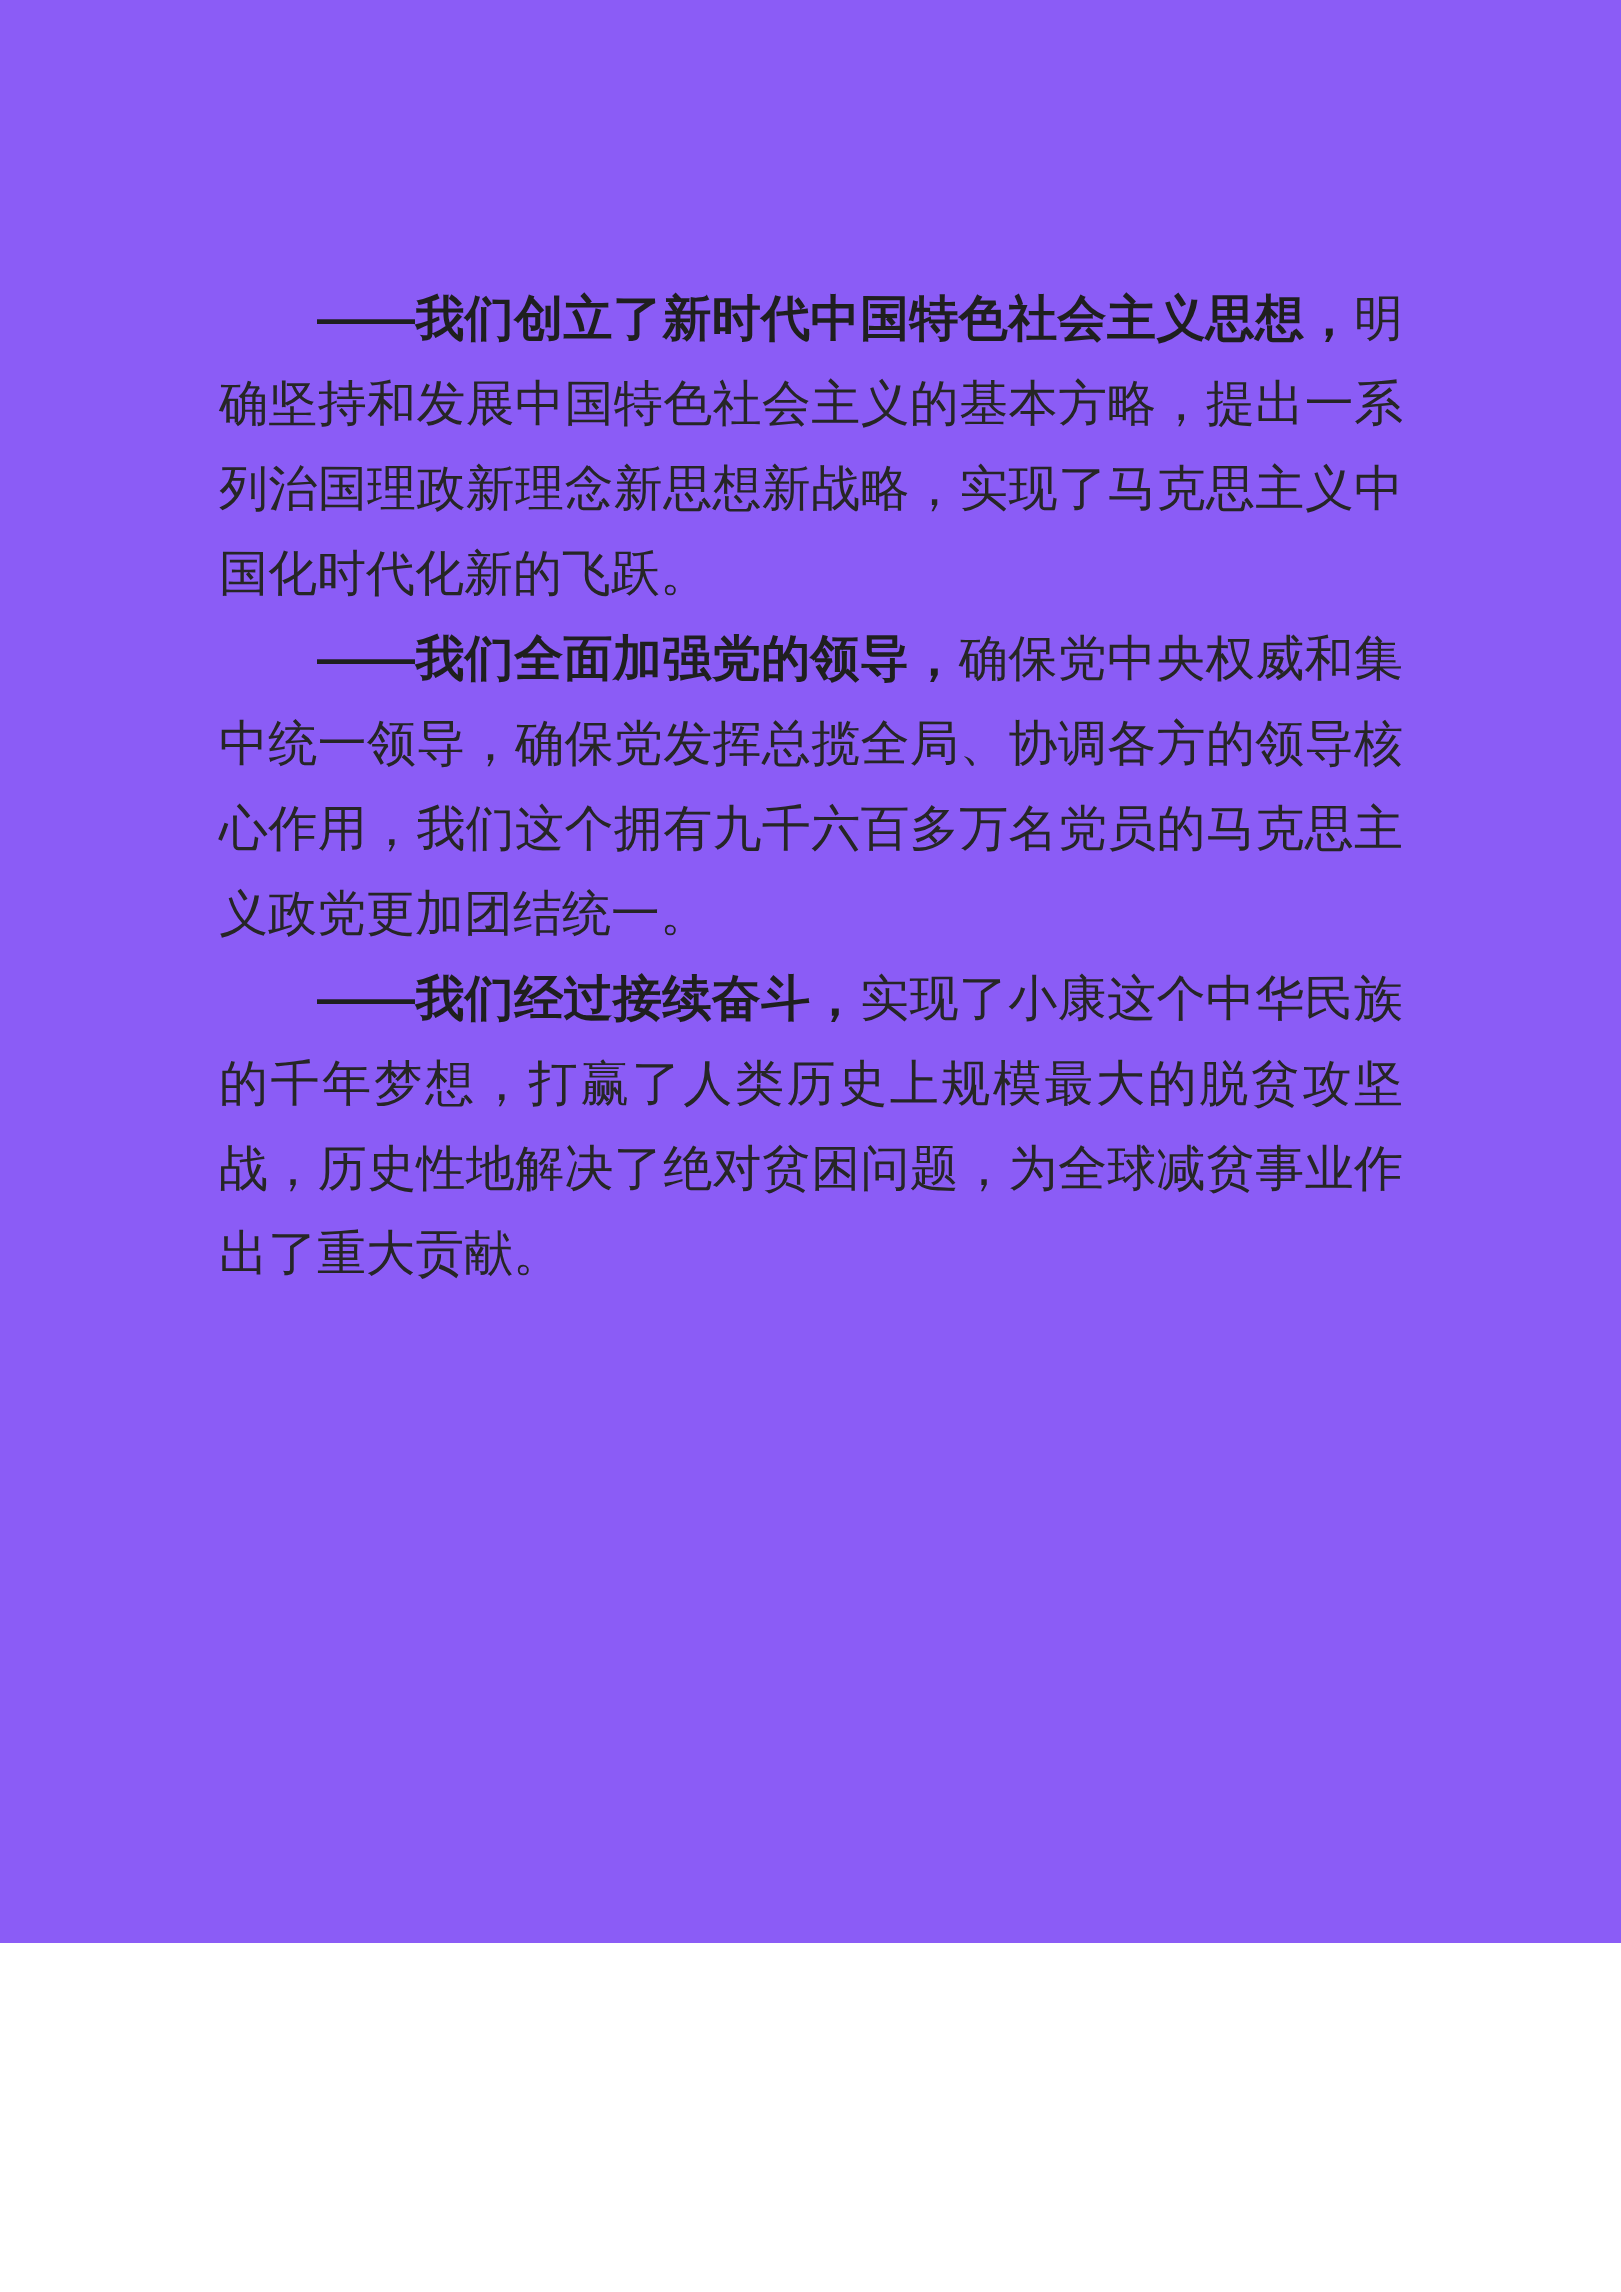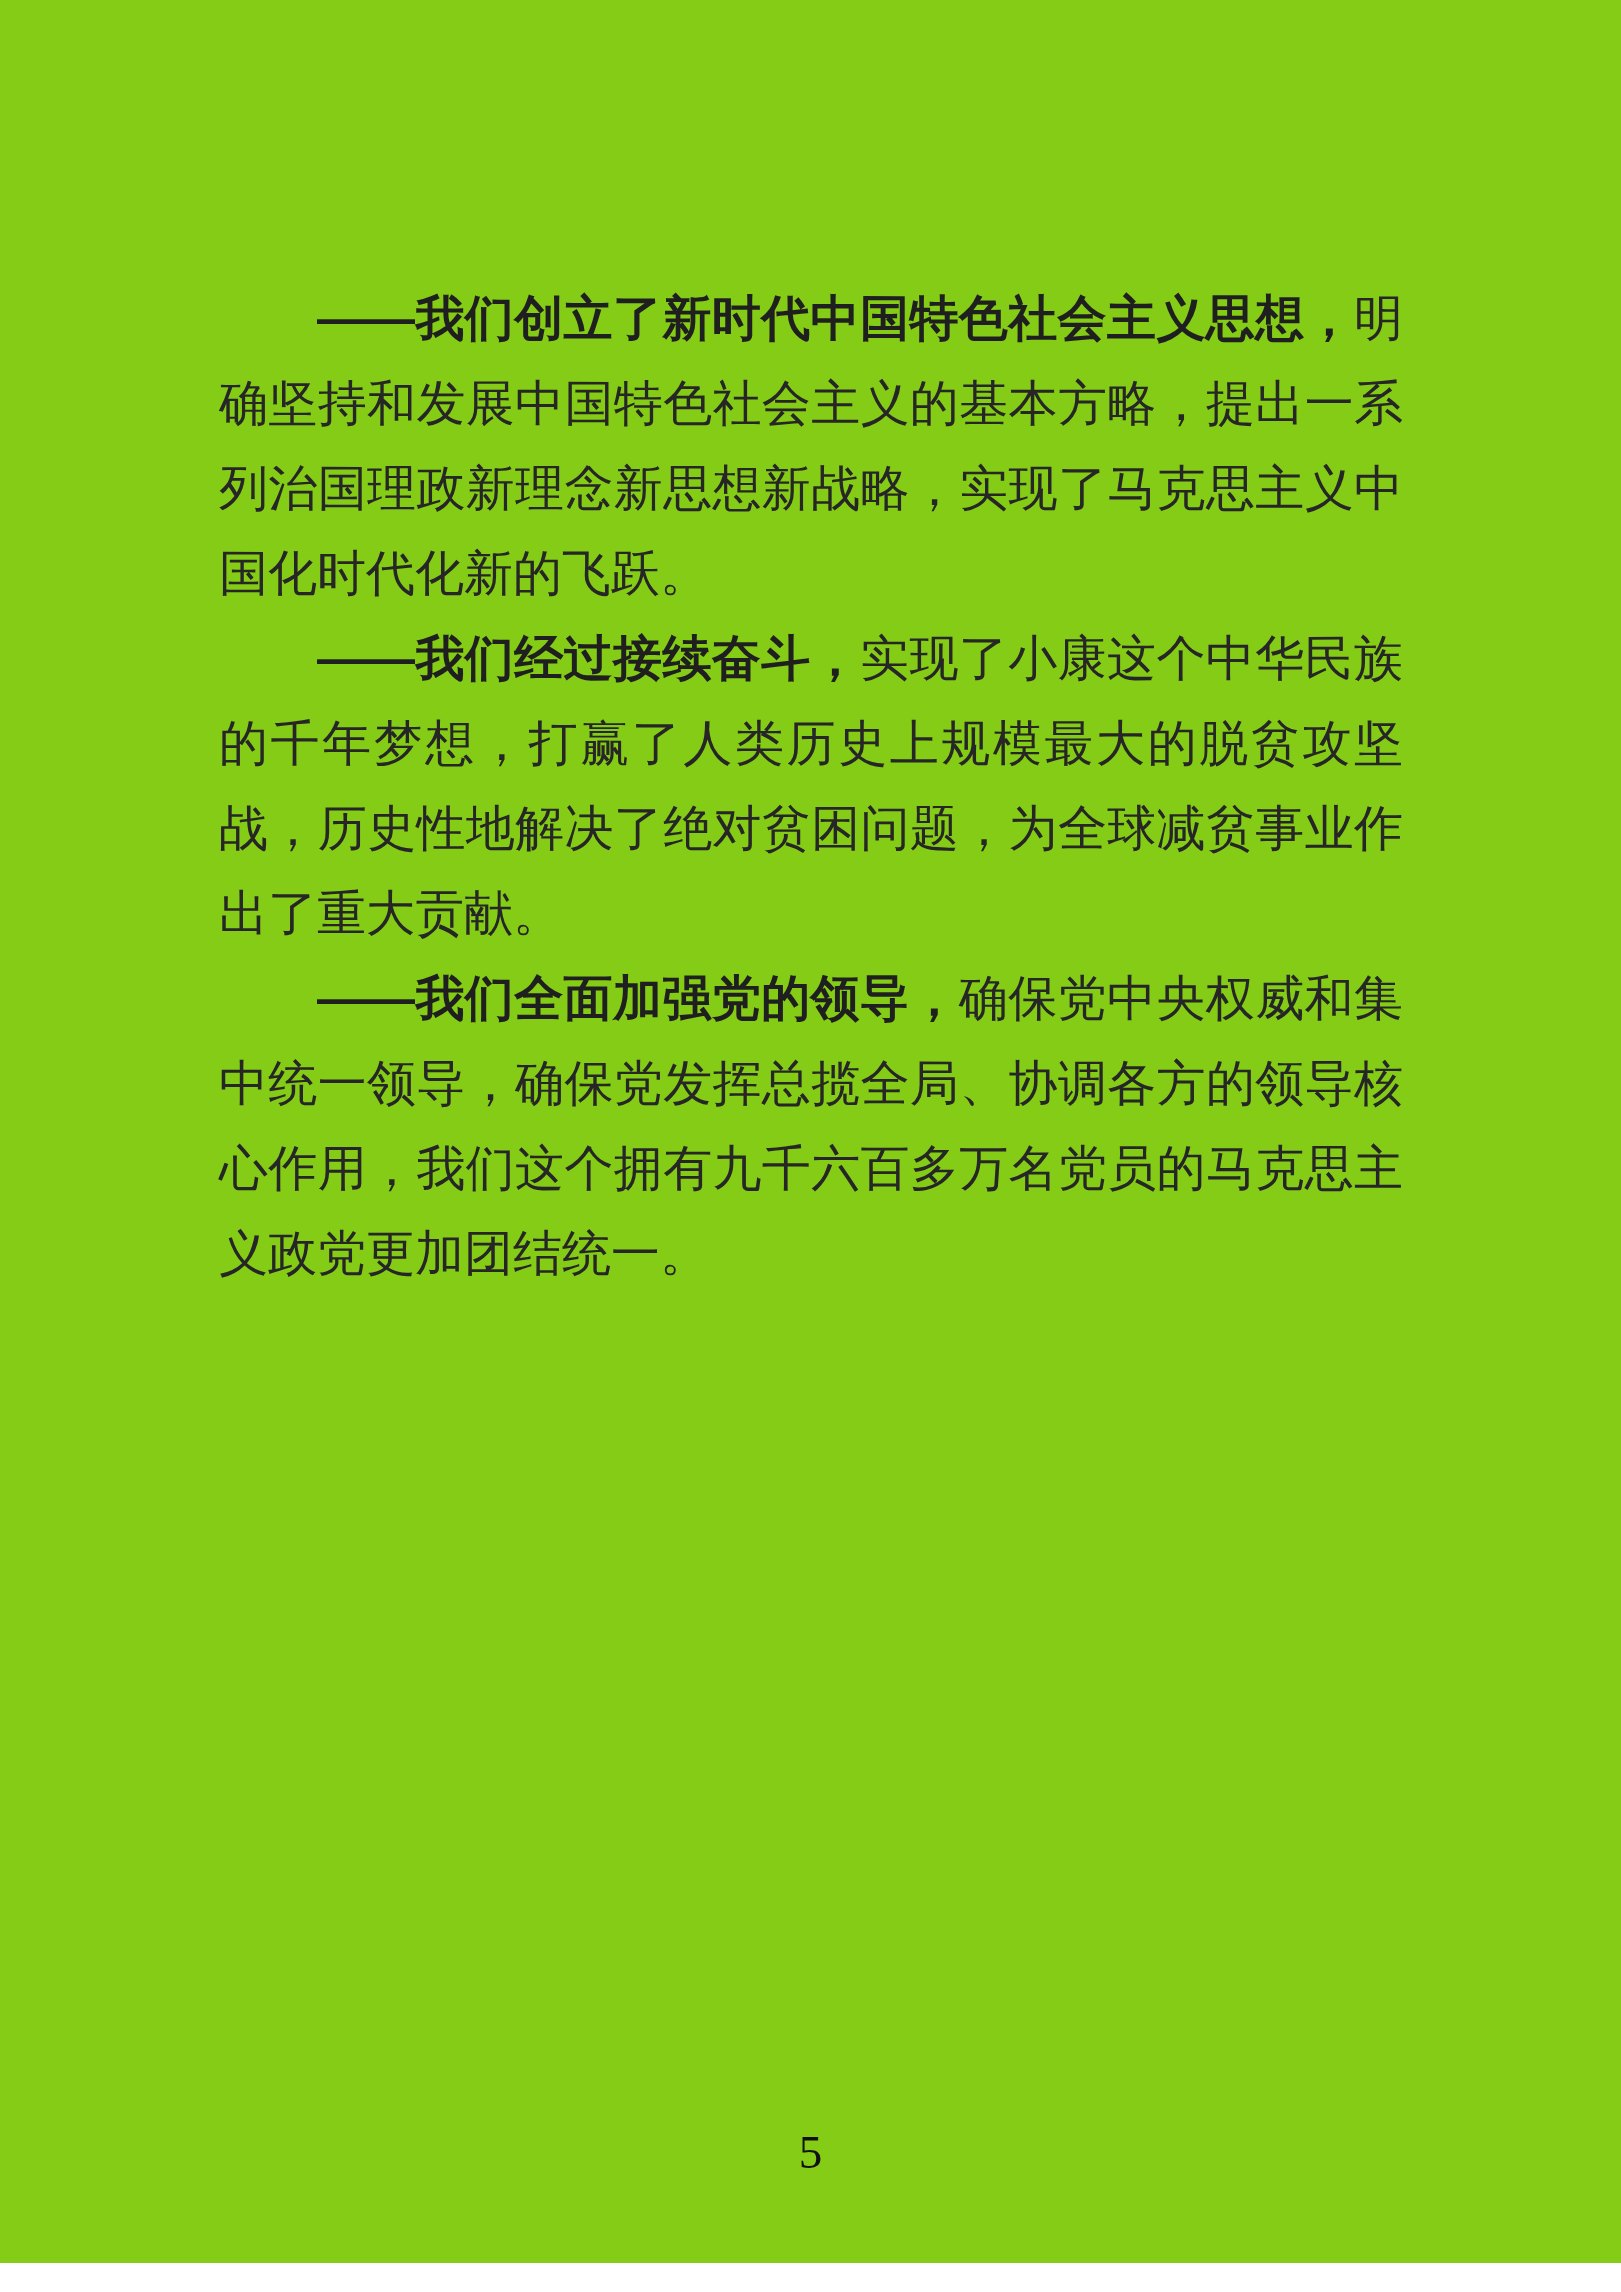--- a/index.html
+++ b/index.html
@@ -3,22 +3,22 @@
 <meta charset="utf-8">
 <style>
   html, body {
     margin: 0;
     padding: 0;
     background: #ffffff;
   }
   .doc-page {
     position: relative;
     width: 1621px;
-    height: 2263px;
-    background: #84cc16;
+    height: 1943px;
+    background: #8b5cf6;
     overflow: hidden;
     font-family: "Liberation Serif", "DejaVu Serif", serif;
   }
   .text-block {
     position: absolute;
     left: 219px;
     top: 276px;
     width: 1184px;
     font-size: 49px;
     line-height: 85px;
@@ -57,25 +57,25 @@
 
 <div class="doc-page">
 
   <div class="text-block">
 
     <p>
       <span class="lead">——我们创立了新时代中国特色社会主义思想，</span><span class="body-text">明确坚持和发展中国特色社会主义的基本方略，提出一系列治国理政新理念新思想新战略，实现了马克思主义中国化时代化新的飞跃。</span>
     </p>
 
     <p>
-      <span class="lead">——我们经过接续奋斗，</span><span class="body-text">实现了小康这个中华民族的千年梦想，打赢了人类历史上规模最大的脱贫攻坚战，历史性地解决了绝对贫困问题，为全球减贫事业作出了重大贡献。</span>
+      <span class="lead">——我们全面加强党的领导，</span><span class="body-text">确保党中央权威和集中统一领导，确保党发挥总揽全局、协调各方的领导核心作用，我们这个拥有九千六百多万名党员的马克思主义政党更加团结统一。</span>
     </p>
 
     <p>
-      <span class="lead">——我们全面加强党的领导，</span><span class="body-text">确保党中央权威和集中统一领导，确保党发挥总揽全局、协调各方的领导核心作用，我们这个拥有九千六百多万名党员的马克思主义政党更加团结统一。</span>
+      <span class="lead">——我们经过接续奋斗，</span><span class="body-text">实现了小康这个中华民族的千年梦想，打赢了人类历史上规模最大的脱贫攻坚战，历史性地解决了绝对贫困问题，为全球减贫事业作出了重大贡献。</span>
     </p>
 
 
   </div>
 
   <div class="page-number">5</div>
 
 </div>
 
 

